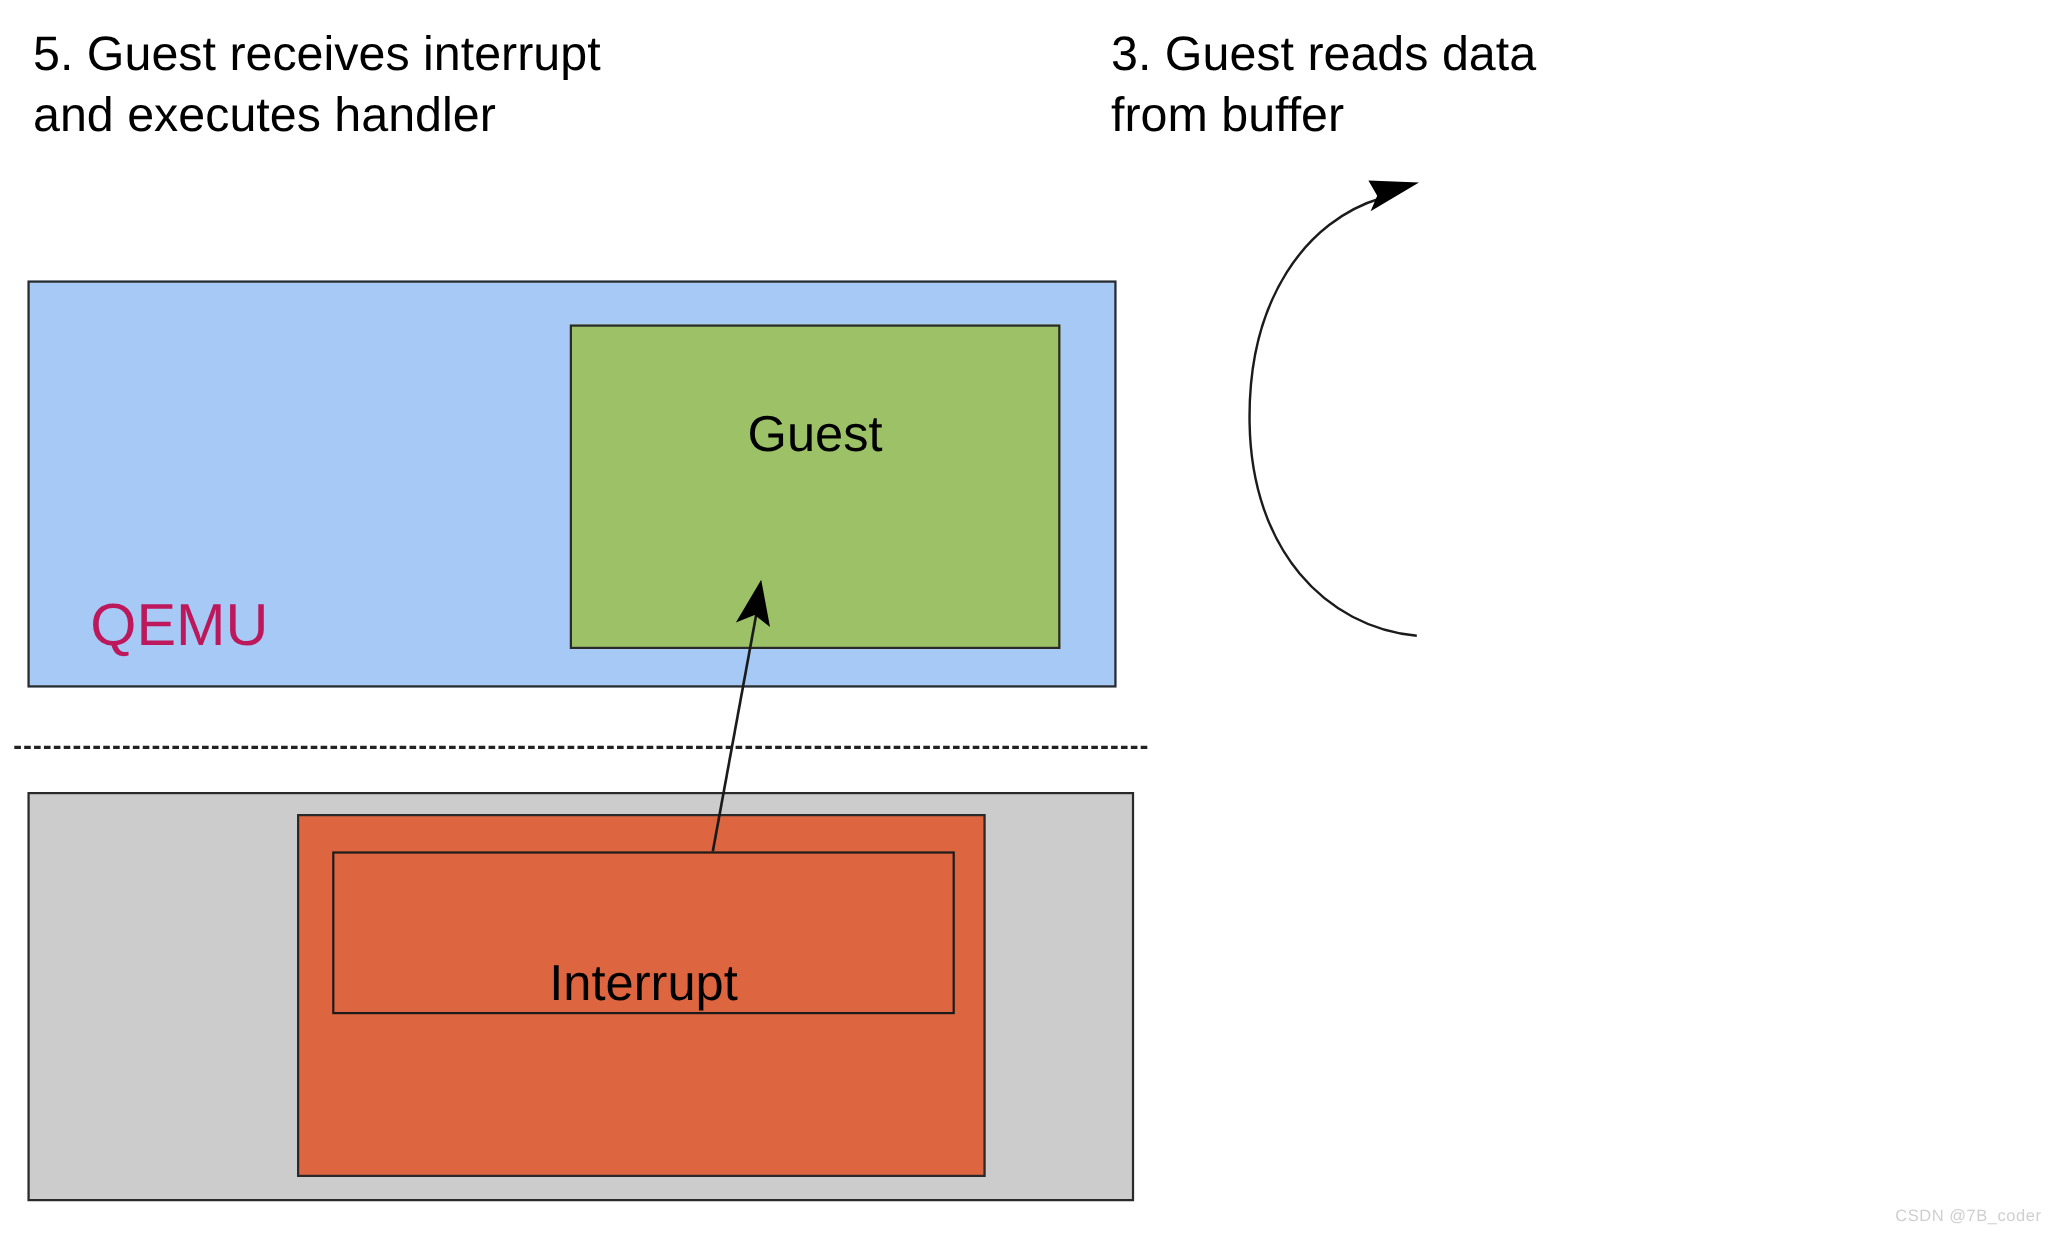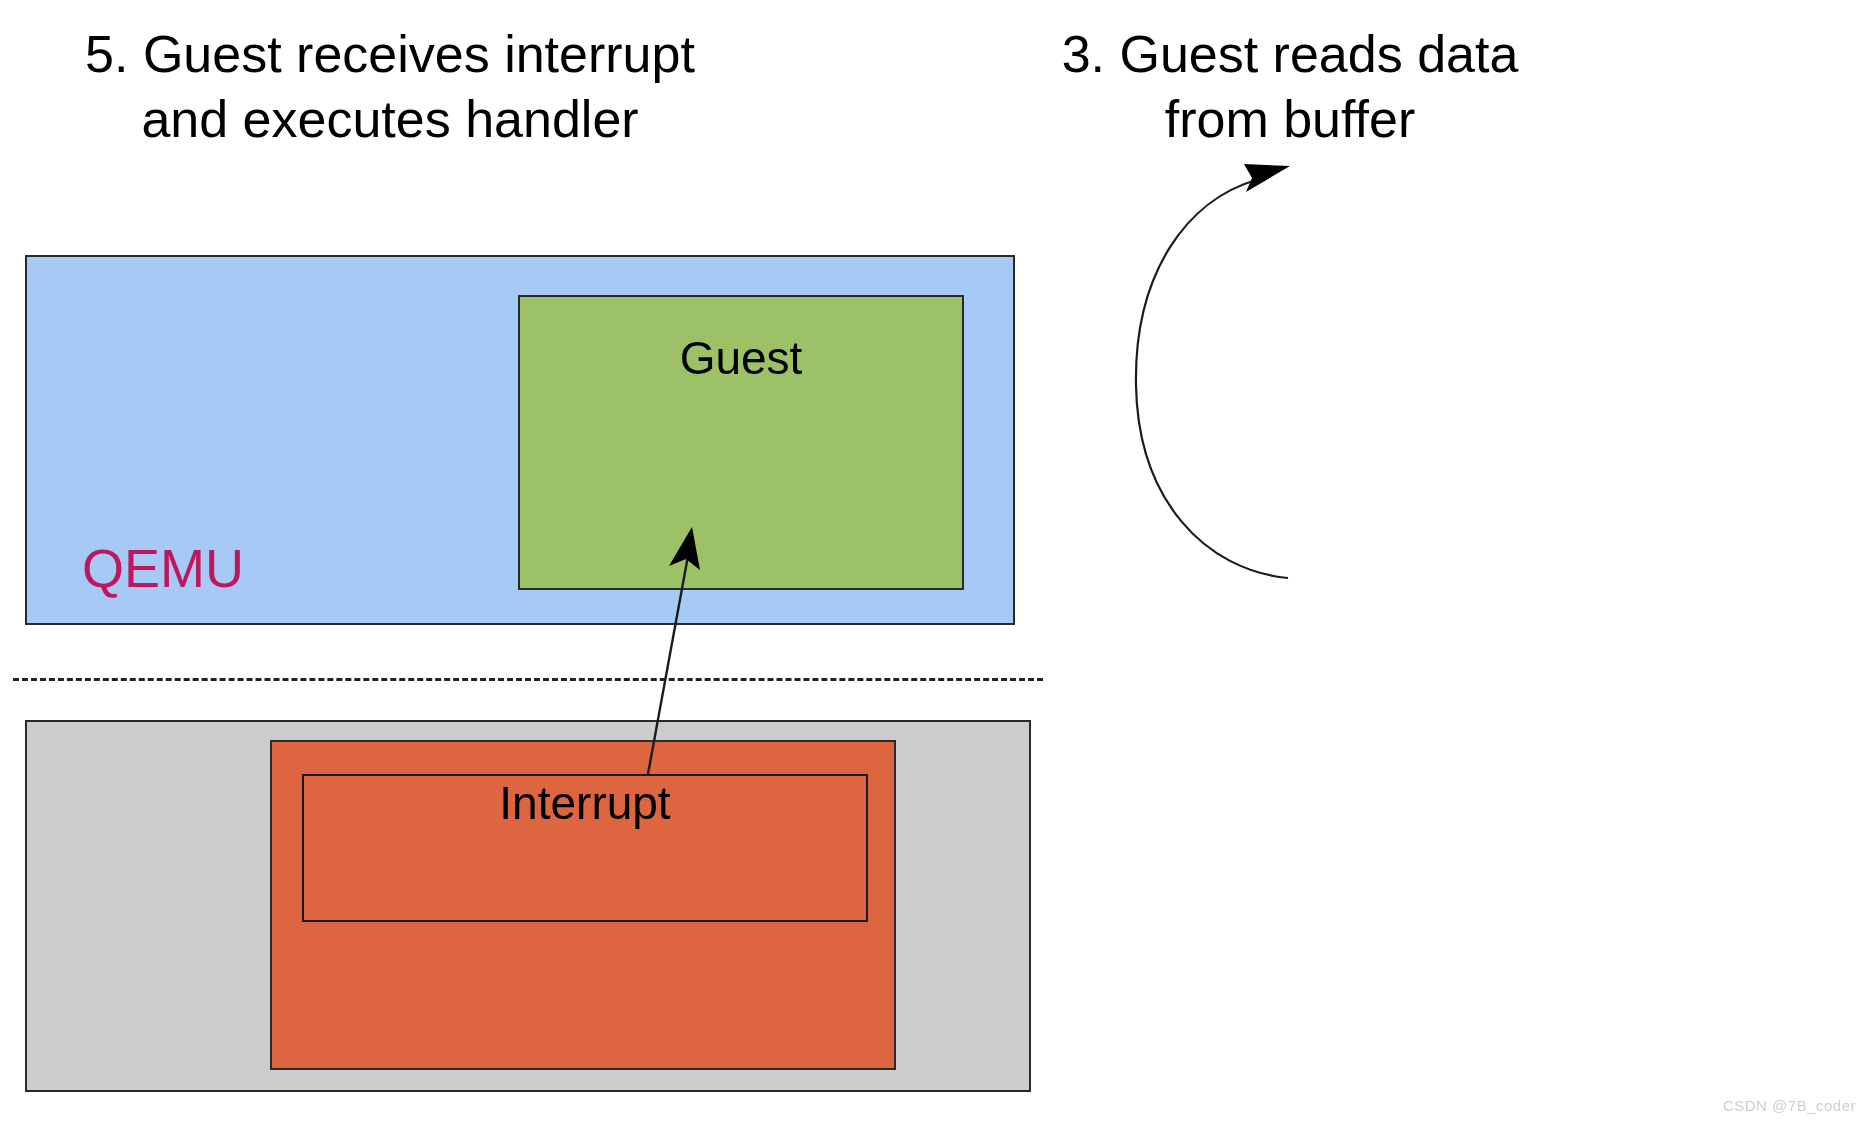--- a/index.html
+++ b/index.html
@@ -13,26 +13,25 @@
   #canvas {
     position: relative;
     width: 1864px;
     height: 1122px;
     background: #ffffff;
     overflow: hidden;
   }
 
   .title {
     position: absolute;
-    font-size: 52px;
+    font-size: 44px;
     line-height: 1.25;
     color: #000000;
     white-space: pre-line;
     letter-spacing: 0px;
-    text-align: center;
   }
   #title-left  { left: 30px;  top: 22px; width: 720px; }
   #title-right { left: 1010px; top: 22px; width: 560px; }
 
   .box {
     position: absolute;
     box-sizing: border-box;
     border: 2px solid #2a2a2a;
   }
 
@@ -52,21 +51,21 @@
     left: 518px; top: 295px;
     width: 446px; height: 295px;
     background: #9CC167;
     display: flex;
     align-items: flex-start;
     justify-content: center;
   }
   .guest-label {
     font-size: 46px;
     color: #000000;
-    margin-top: 34px;
+    margin-top: 70px;
   }
 
   .divider {
     position: absolute;
     left: 13px; top: 678px;
     width: 1030px; height: 0;
     border-top: 3px dashed #222222;
   }
 
   .kernel-box {
@@ -86,21 +85,21 @@
     font-size: 50px;
     color: #000000;
   }
 
   .interrupt-box {
     left: 30px; top: 32px;
     width: 566px; height: 148px;
     background: transparent;
     border: 2px solid #1b1b1b;
     display: flex;
-    align-items: flex-start;
+    align-items: flex-end;
     justify-content: center;
   }
   .interrupt-label {
     font-size: 46px;
     color: #000000;
   }
 
   .ram-box {
     left: 1244px; top: 338px;
     width: 592px; height: 690px;

